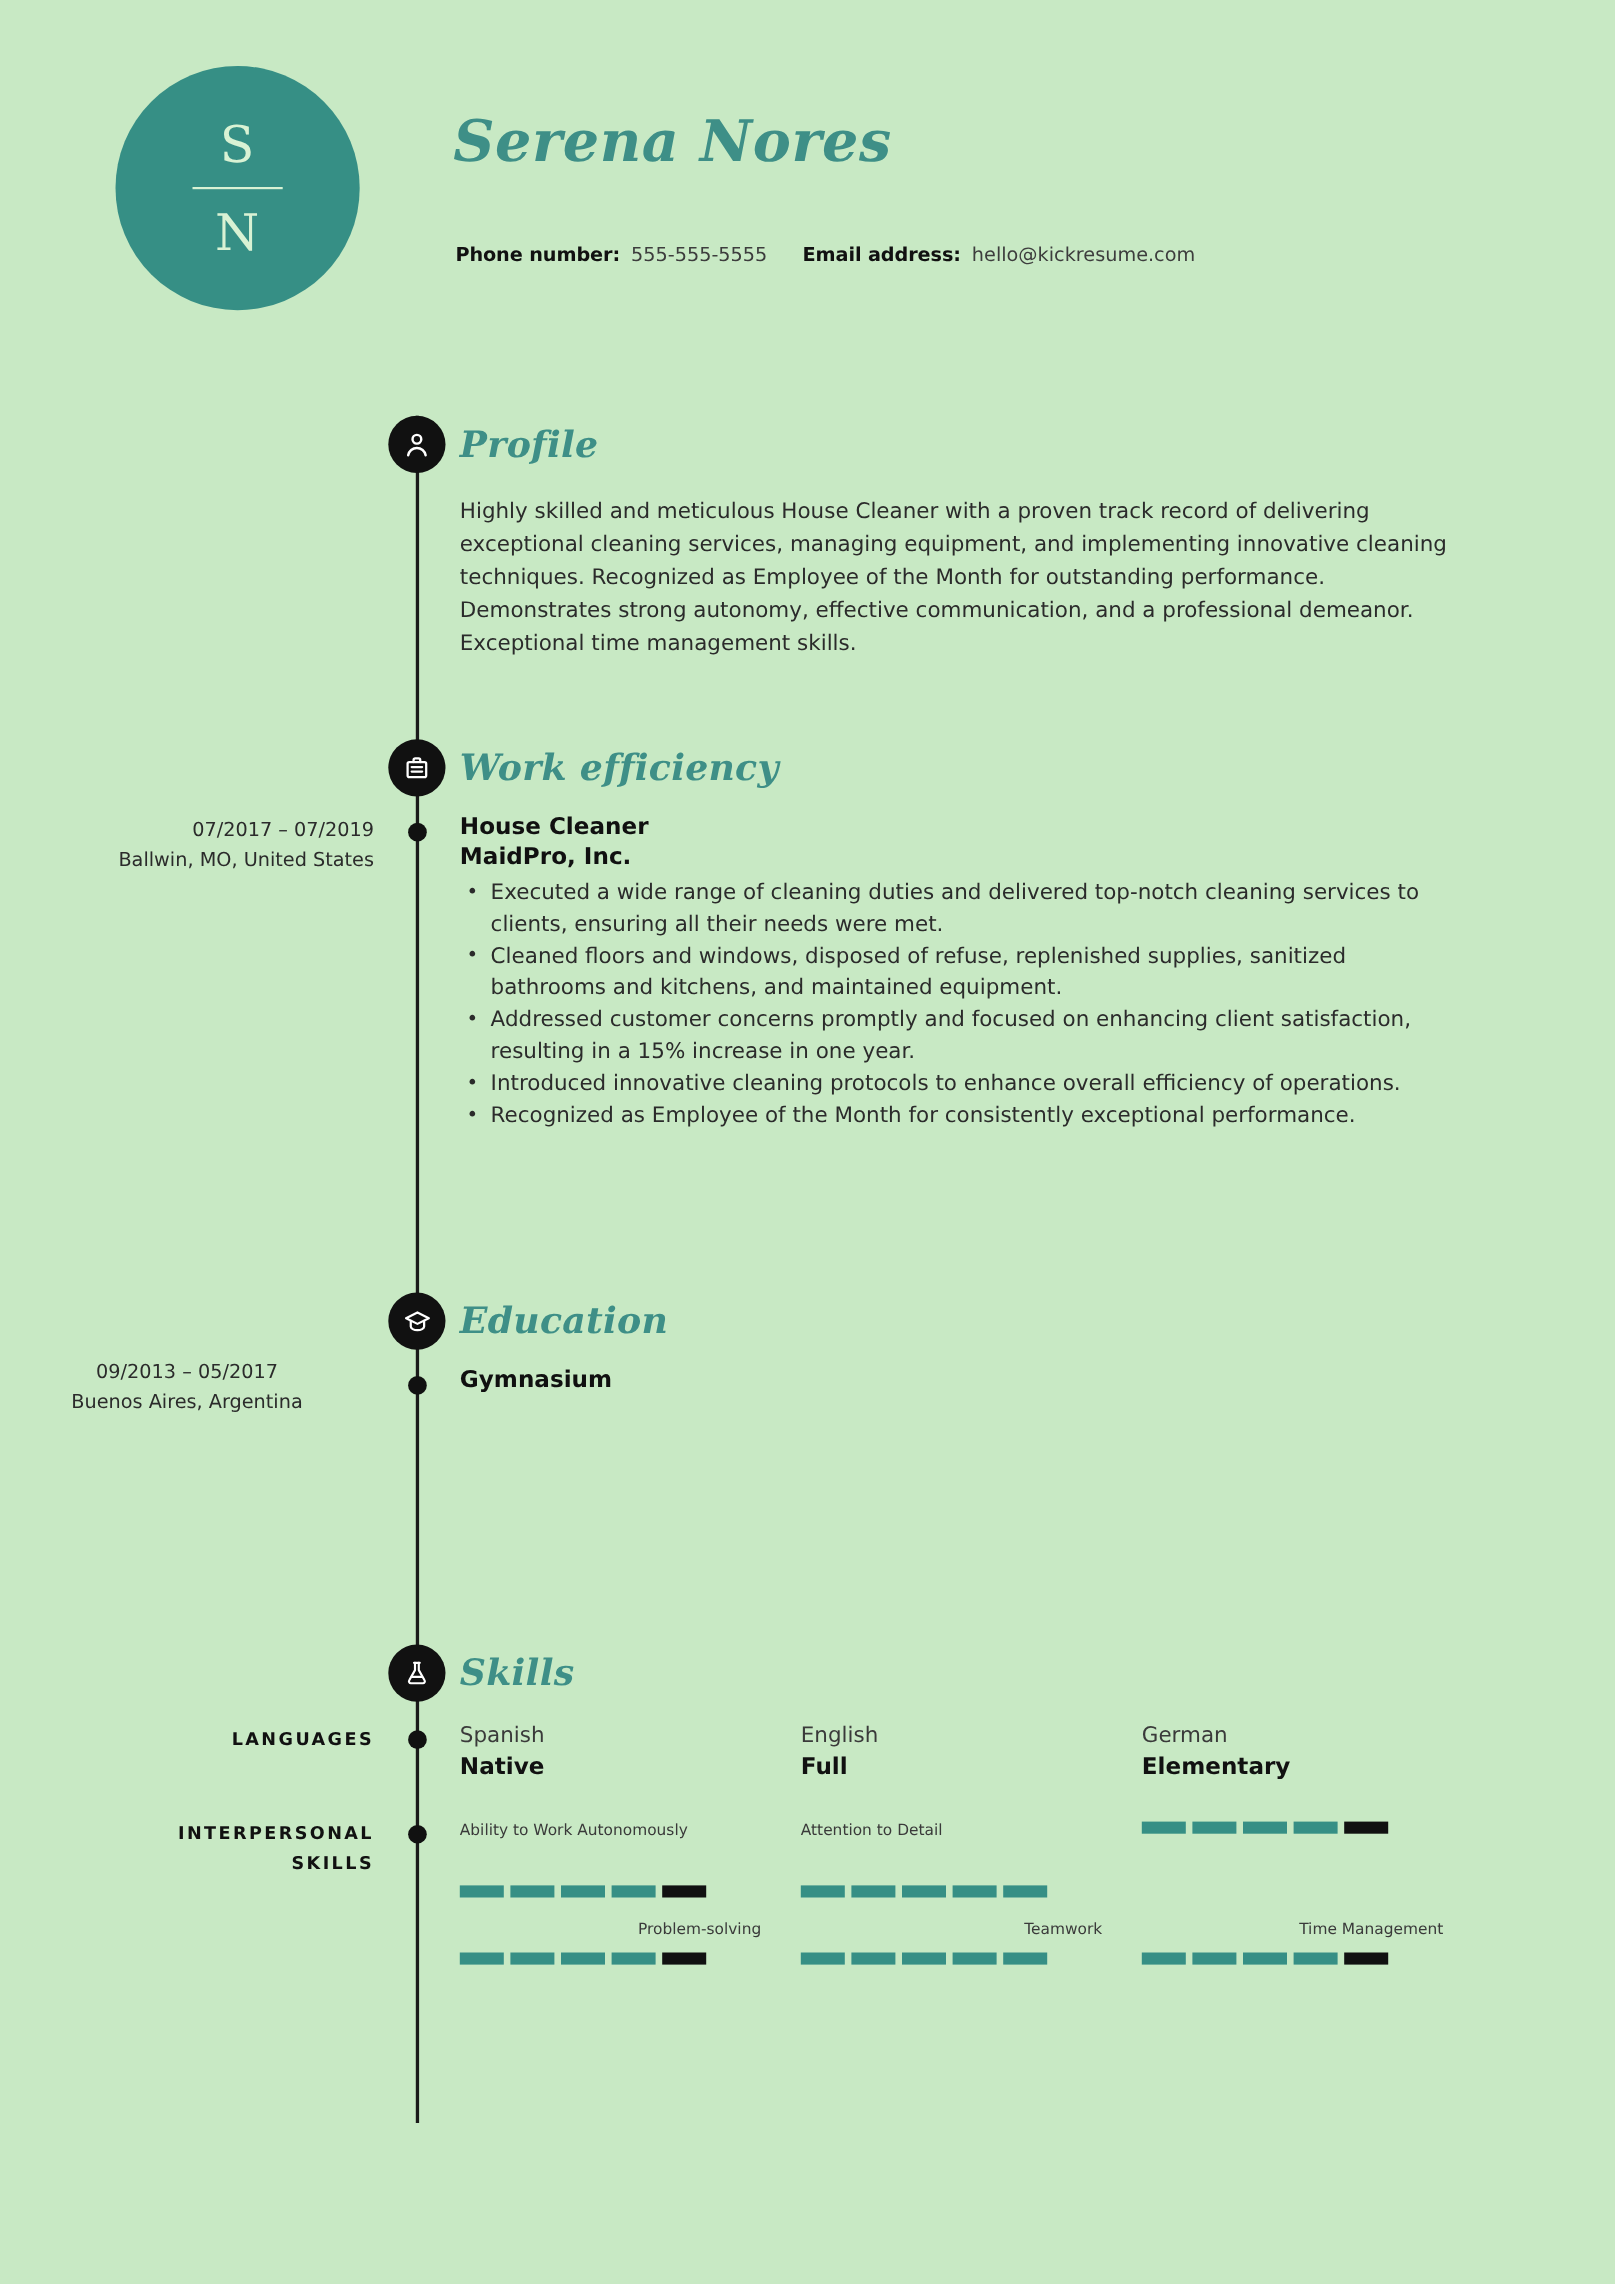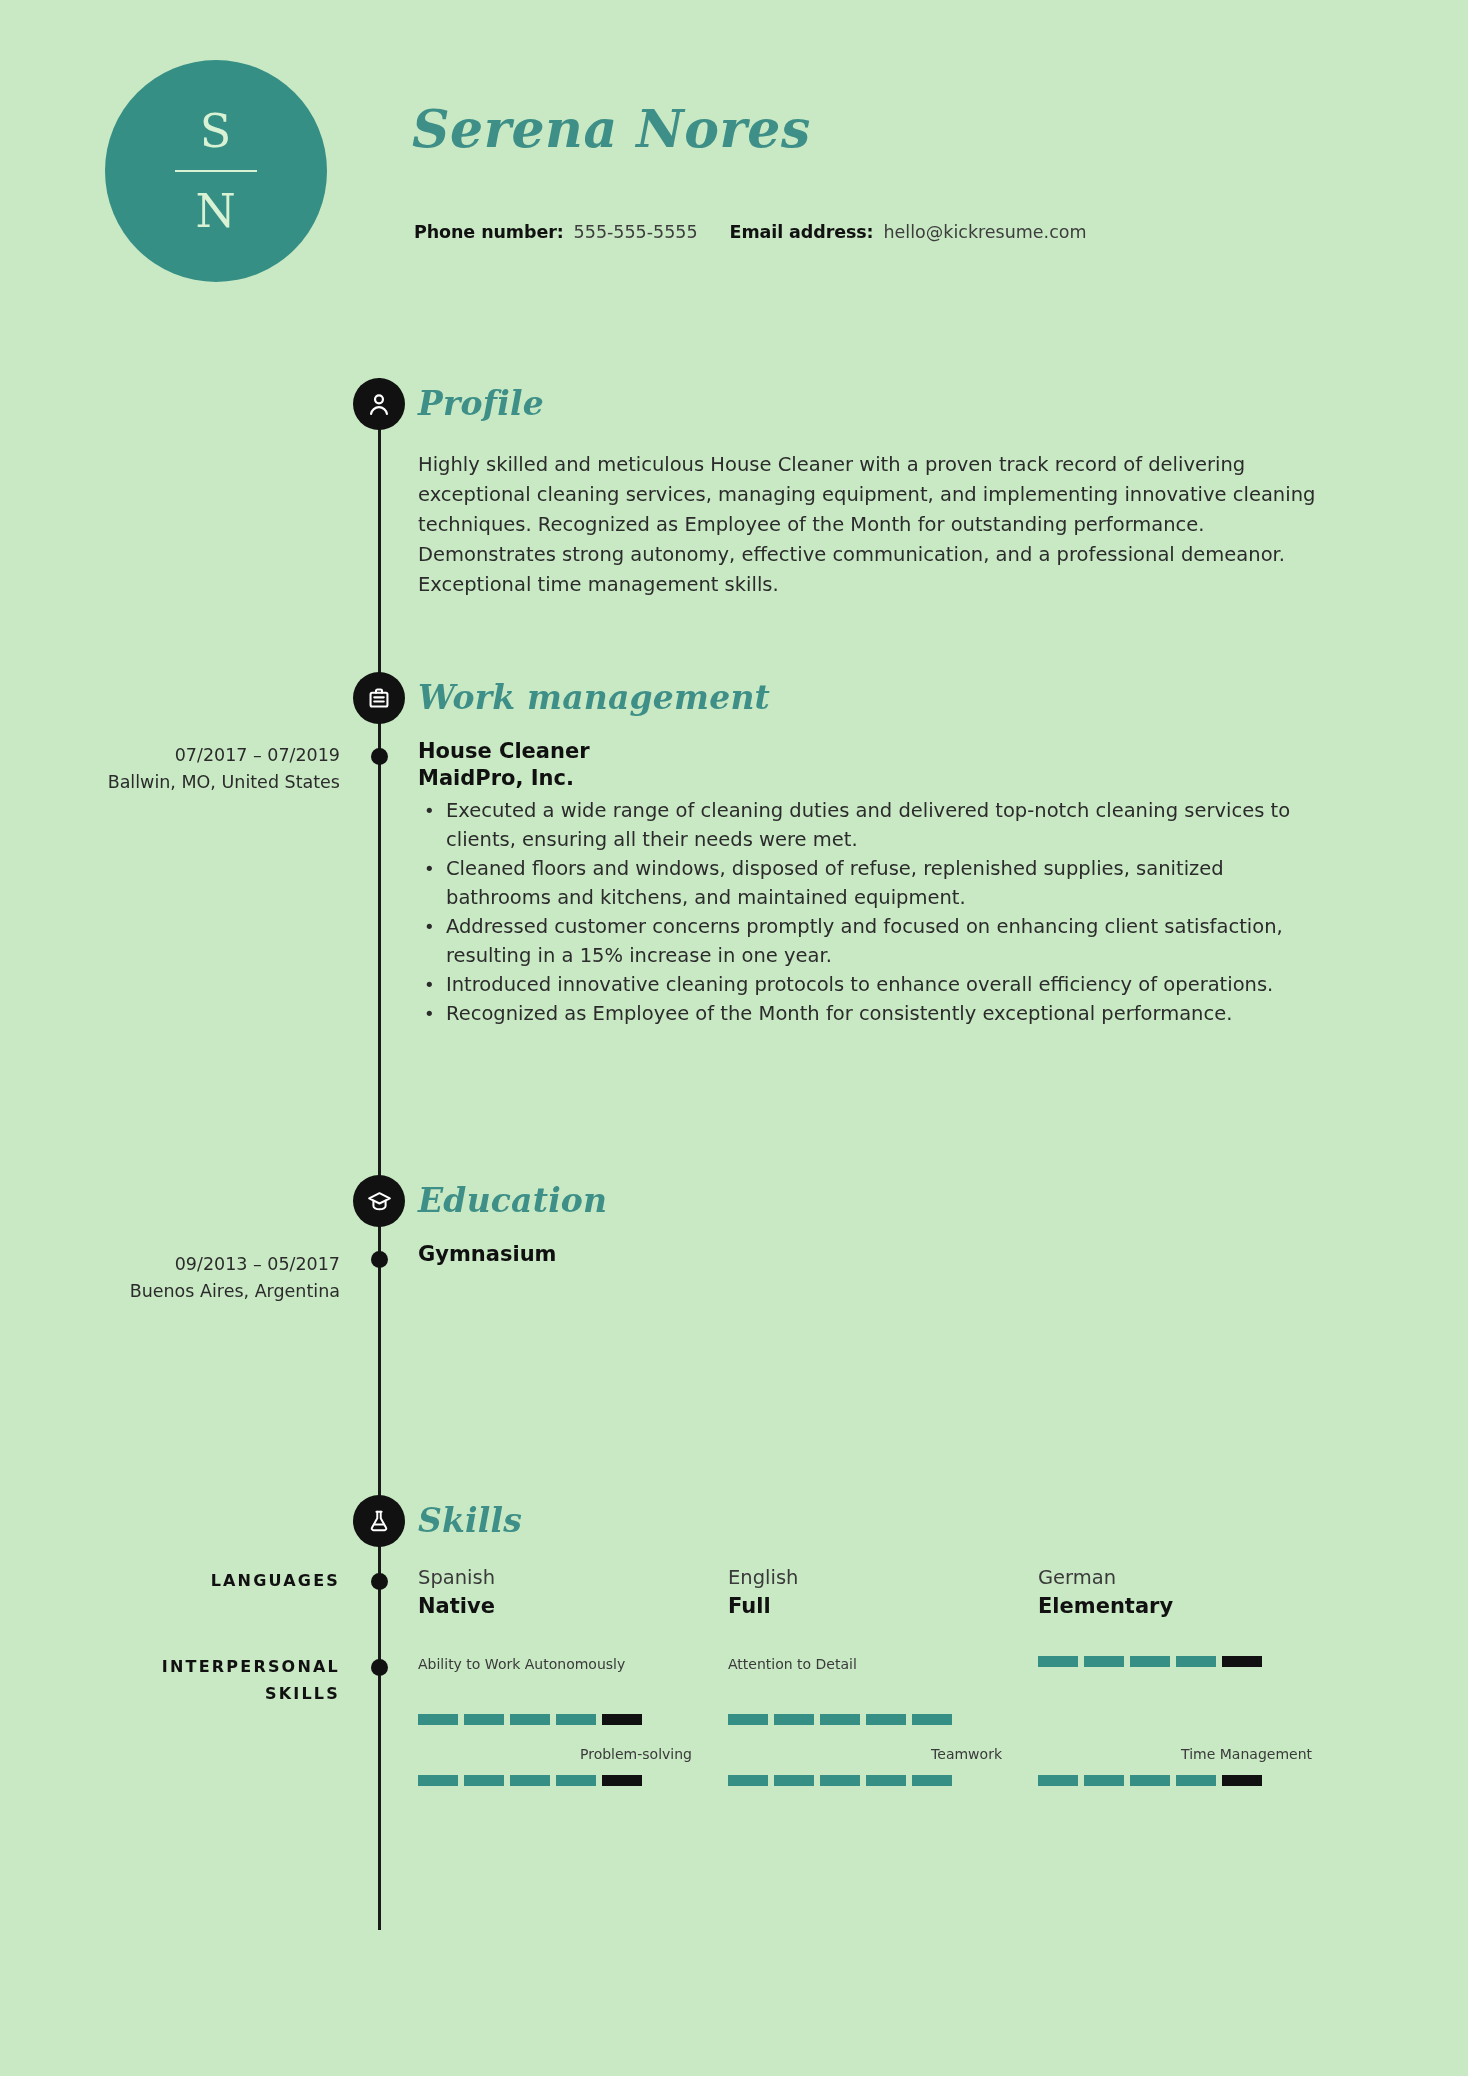--- a/index.html
+++ b/index.html
@@ -273,21 +273,21 @@
 </div>
 
 <div class="section" style="top:672px;">
   <div class="sec-icon" style="top:0;">
     <svg width="26" height="26" viewBox="0 0 24 24" fill="none" stroke="#ffffff" stroke-width="1.9" stroke-linecap="round">
       <rect x="4.2" y="7.2" width="15.6" height="12.6" rx="1.4"></rect>
       <path d="M9.2 7.2V5.4a1.3 1.3 0 0 1 1.3-1.3h3a1.3 1.3 0 0 1 1.3 1.3v1.8"></path>
       <path d="M7.6 11.4h8.8M7.6 15.2h8.8"></path>
     </svg>
   </div>
-  <div class="sec-title" style="top:6px;">Work management</div>
+  <div class="sec-title" style="top:6px;">Work efficiency</div>
 
   <div class="entry-meta" style="top:70px;">
     <div>07/2017 – 07/2019</div>
     <div>Ballwin, MO, United States</div>
   </div>
   <div class="entry-dot" style="top:76px;"></div>
 
   <div class="entry-body" style="top:66px;">
     <div class="entry-title">House Cleaner</div>
     <div class="entry-sub">MaidPro, Inc.</div>
@@ -303,21 +303,21 @@
 
 <div class="section" style="top:1175px;">
   <div class="sec-icon" style="top:0;">
     <svg width="27" height="27" viewBox="0 0 24 24" fill="none" stroke="#ffffff" stroke-width="1.8" stroke-linecap="round" stroke-linejoin="round">
       <path d="M12 4.6 2.8 9.2 12 13.8l9.2-4.6L12 4.6z"></path>
       <path d="M6.6 11.4v4.6c0 1.6 2.4 2.9 5.4 2.9s5.4-1.3 5.4-2.9v-4.6"></path>
     </svg>
   </div>
   <div class="sec-title" style="top:6px;">Education</div>
 
-  <div class="entry-meta" style="top:76px;">
+  <div class="entry-meta" style="top:60px;text-align:center;">
     <div>09/2013 – 05/2017</div>
     <div>Buenos Aires, Argentina</div>
   </div>
   <div class="entry-dot" style="top:76px;"></div>
 
   <div class="entry-body" style="top:66px;">
     <div class="entry-title">Gymnasium</div>
   </div>
 </div>
 

